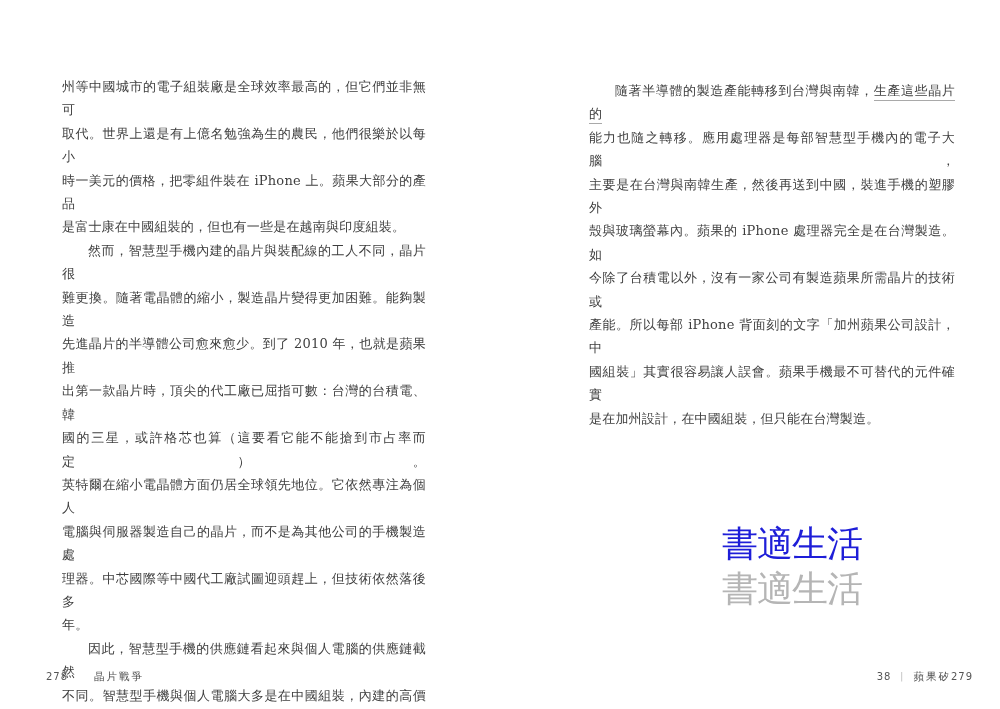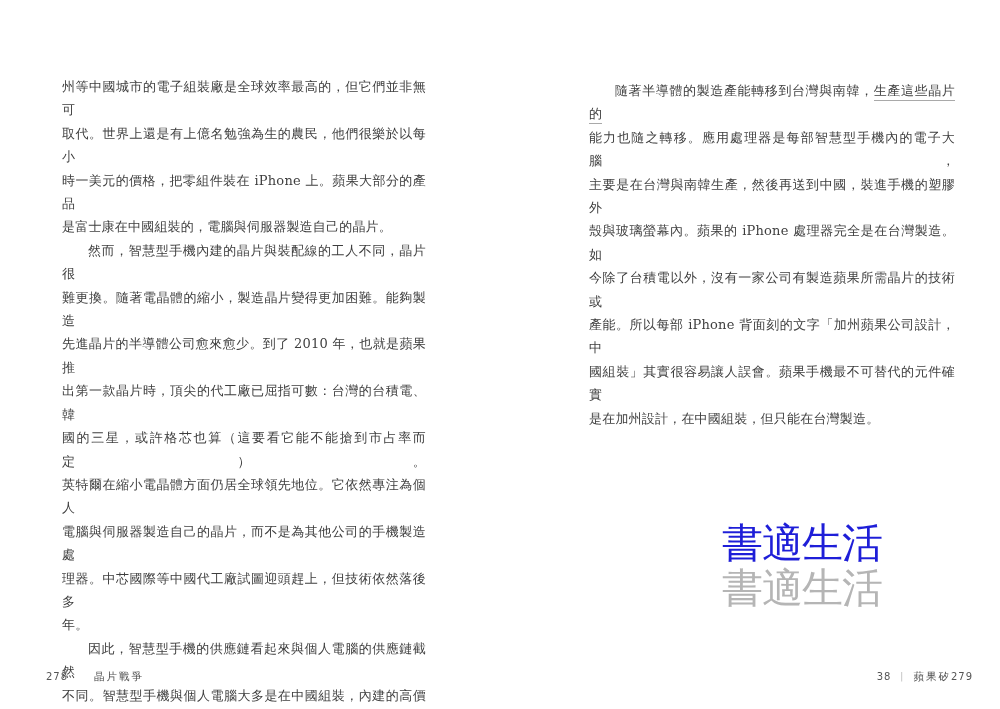--- a/index.html
+++ b/index.html
@@ -51,39 +51,39 @@
   .footer .sep   { color: #b5b5b5; margin: 0 9px; font-size: 9px; position: relative; top: -1px; }
   .footer .label { letter-spacing: 2px; }
   .footer-left .label { margin-left: 26px; }
   .footer-right .pgnum-outer { }
 
   .watermark {
     position: absolute;
     left: 222px; 
     top: 521px;
     line-height: 45px;
-    font-size: 41px;
+    font-size: 36px;
     letter-spacing: -1px;
     white-space: nowrap;
   }
   .watermark .wm-blue { color: #1e1ed8; display: block; }
   .watermark .wm-gray { color: #b5b5b5; display: block; }
 </style>
 </head>
 <body>
 
 <div class="spread">
 
   <div class="page page-left">
     <div class="text-col col-left">
       <div class="para">
           <div class="line">州等中國城市的電子組裝廠是全球效率最高的，但它們並非無可</div>
           <div class="line">取代。世界上還是有上億名勉強為生的農民，他們很樂於以每小</div>
           <div class="line">時一美元的價格，把零組件裝在 iPhone 上。蘋果大部分的產品</div>
-          <div class="line">是富士康在中國組裝的，電腦與伺服器製造自己的晶片。</div>
+          <div class="line">是富士康在中國組裝的，但也有一些是在越南與印度組裝。</div>
         </div>
       <div class="para indent">
           <div class="line">然而，智慧型手機內建的晶片與裝配線的工人不同，晶片很</div>
           <div class="line">難更換。隨著電晶體的縮小，製造晶片變得更加困難。能夠製造</div>
           <div class="line">先進晶片的半導體公司愈來愈少。到了 2010 年，也就是蘋果推</div>
           <div class="line">出第一款晶片時，頂尖的代工廠已屈指可數：台灣的台積電、韓</div>
           <div class="line">國的三星，或許格芯也算（這要看它能不能搶到市占率而定）。</div>
           <div class="line">英特爾在縮小電晶體方面仍居全球領先地位。它依然專注為個人</div>
           <div class="line">電腦與伺服器製造自己的晶片，而不是為其他公司的手機製造處</div>
           <div class="line">理器。中芯國際等中國代工廠試圖迎頭趕上，但技術依然落後多</div>

